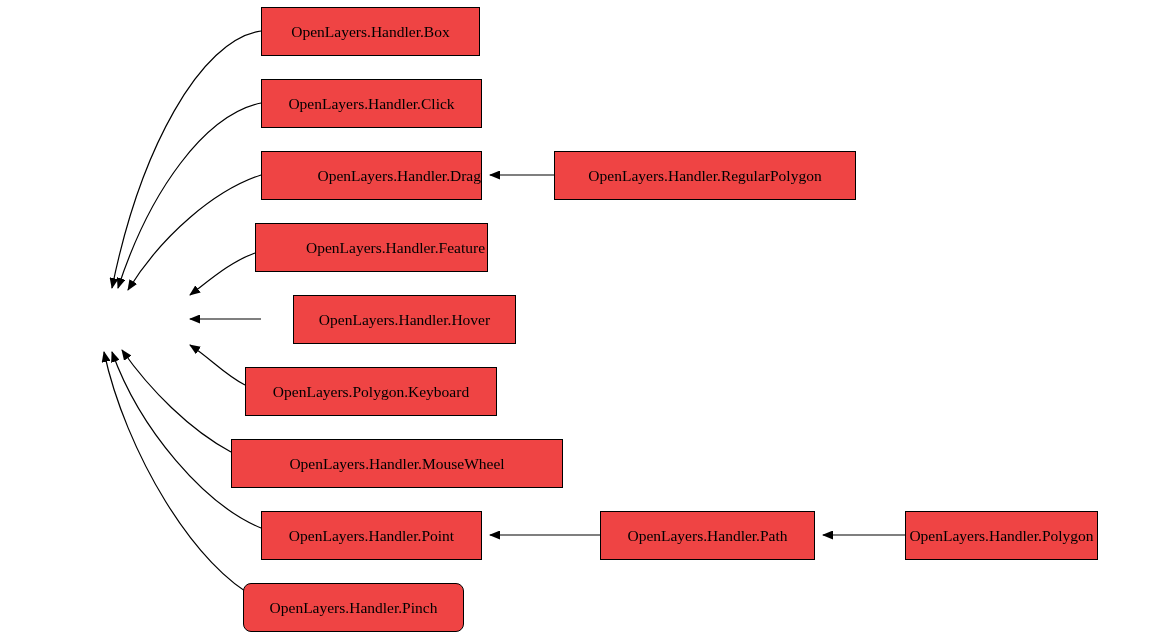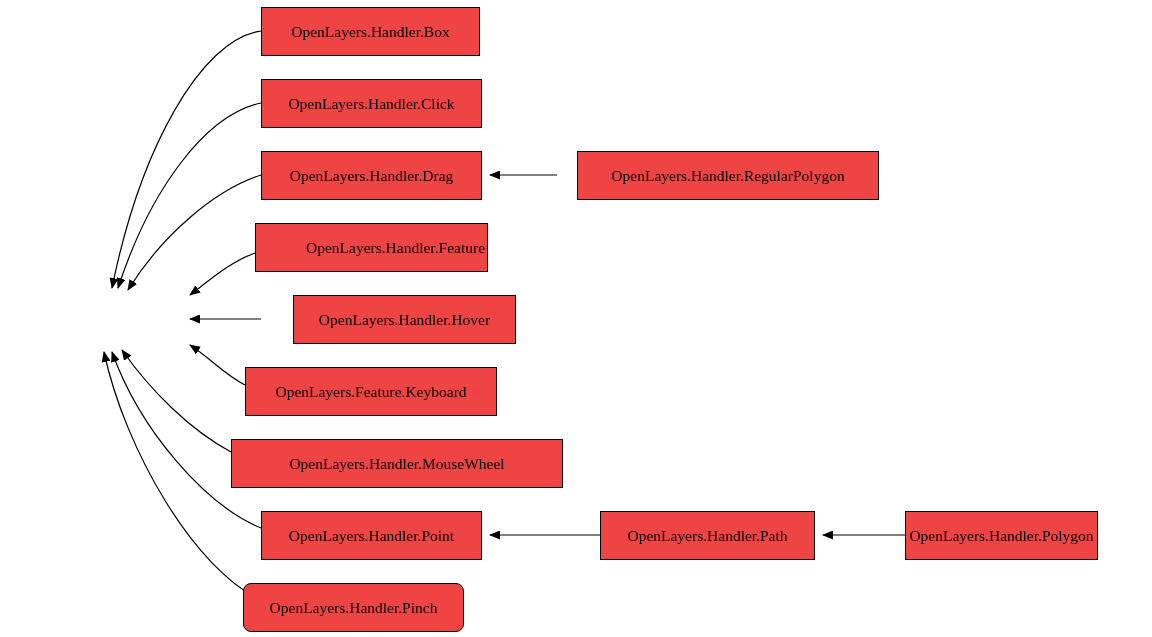--- a/index.html
+++ b/index.html
@@ -68,42 +68,42 @@
       <path d="M905,535 L823,535" marker-end="url(#arrow)"></path>
     </g>
   </svg>
 
   <div class="node" style="left:261px; top:7px; width:219px; height:49px;">
     <span class="node-label">OpenLayers.Handler.Box</span>
   </div>
   <div class="node" style="left:261px; top:79px; width:221px; height:49px;">
     <span class="node-label">OpenLayers.Handler.Click</span>
   </div>
-  <div class="node" style="left:261px; top:151px; width:221px; height:49px;">
+  <div class="node" style="left:261px; top:151px; width:221px; height:49px;justify-content:flex-end;">
     <span class="node-label">OpenLayers.Handler.Drag</span>
   </div>
   <div class="node" style="left:255px; top:223px; width:233px; height:49px;padding-left:48px;">
     <span class="node-label">OpenLayers.Handler.Feature</span>
   </div>
   <div class="node" style="left:261px; top:295px; width:223px; height:49px;margin-left:32px;">
     <span class="node-label">OpenLayers.Handler.Hover</span>
   </div>
   <div class="node" style="left:245px; top:367px; width:252px; height:49px;">
-    <span class="node-label">OpenLayers.Feature.Keyboard</span>
+    <span class="node-label">OpenLayers.Polygon.Keyboard</span>
   </div>
   <div class="node" style="left:231px; top:439px; width:332px; height:49px;">
     <span class="node-label">OpenLayers.Handler.MouseWheel</span>
   </div>
   <div class="node" style="left:261px; top:511px; width:221px; height:49px;">
     <span class="node-label">OpenLayers.Handler.Point</span>
   </div>
   <div class="node" style="left:243px; top:583px; width:221px; height:49px;border-radius:8px;">
     <span class="node-label">OpenLayers.Handler.Pinch</span>
   </div>
-  <div class="node" style="left:577px; top:151px; width:302px; height:49px;text-align:center;">
+  <div class="node" style="left:554px; top:151px; width:302px; height:49px;text-align:center;">
     <span class="node-label">OpenLayers.Handler.RegularPolygon</span>
   </div>
   <div class="node" style="left:600px; top:511px; width:215px; height:49px;">
     <span class="node-label">OpenLayers.Handler.Path</span>
   </div>
   <div class="node" style="left:905px; top:511px; width:193px; height:49px;">
     <span class="node-label">OpenLayers.Handler.Polygon</span>
   </div>
 
 </div>

